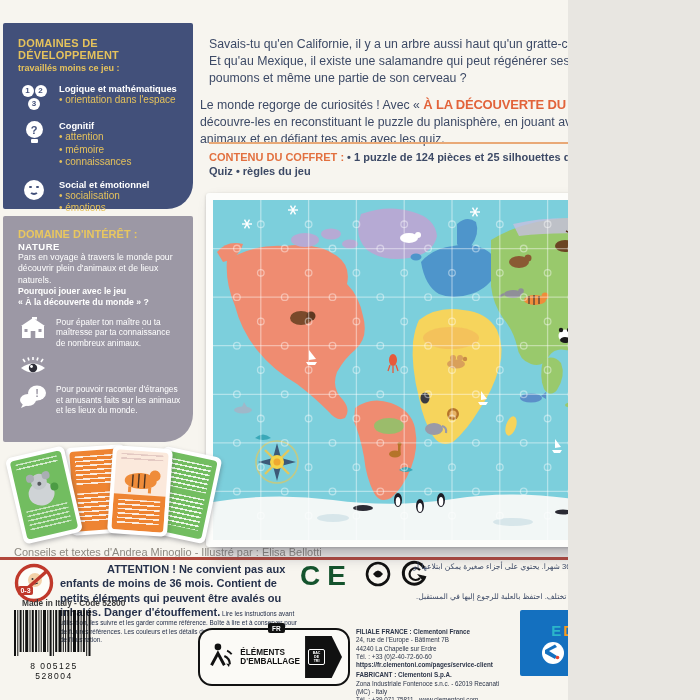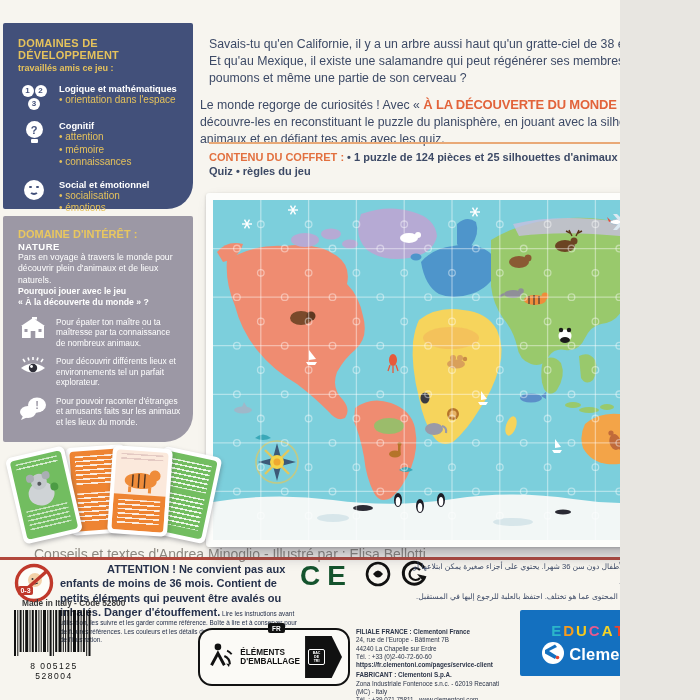--- a/index.html
+++ b/index.html
@@ -1,17 +1,17 @@
 <!DOCTYPE html>
 <html><head>
 <meta charset="utf-8">
 <style>
   * { margin:0; padding:0; box-sizing:border-box; }
   body { font-family:"Liberation Sans", sans-serif; background:#e8e6e1; }
-  .page { position:relative; width:620px; height:700px; background:#f7f5ef; overflow:hidden; }
+  .page { position:relative; width:568px; height:700px; background:#f7f5ef; overflow:hidden; }
 
   
   .dev-panel { position:absolute; left:3px; top:23px; width:190px; height:186px;
     background:#42507a; border-radius:2px 2px 26px 2px; padding:14px 12px 10px 15px; color:#fff; }
   .dev-title { color:#e5c25c; font-size:11px; font-weight:bold; letter-spacing:.2px; }
   .dev-sub { color:#e5c25c; font-size:9px; font-weight:bold; margin-top:2px; }
   .dev-item { display:flex; gap:9px; margin-top:11px; align-items:flex-start; }
   .dev-ico { width:32px; flex:0 0 32px; display:flex; flex-wrap:wrap; justify-content:center; position:relative; }
   .dev-item-title { font-size:9.3px; font-weight:bold; color:#fff; }
   .dev-bullet { font-size:10px; color:#e5c25c; line-height:1.25; }
@@ -37,21 +37,21 @@
   .int-item-text { font-size:8.4px; line-height:1.25; }
 
   
   .cards { position:absolute; left:6px; top:443px; width:210px; height:104px; }
   .qcard { position:absolute; width:60px; height:88px; background:#fff; border-radius:6px;
     box-shadow:1px 2px 4px rgba(60,60,70,.35); padding:4px; }
   .qcard .face { width:100%; height:100%; border-radius:4px; position:relative; overflow:hidden; }
   .faux { position:absolute; left:5px; right:5px; background:repeating-linear-gradient(180deg,rgba(255,255,255,.85) 0 1.5px,transparent 1.5px 4.5px); }
 
   
-  .credits { position:absolute; left:14px; top:546px; font-size:14px; color:#8c8880;margin-left:20px; }
+  .credits { position:absolute; left:14px; top:546px; font-size:11px; color:#8c8880; }
   .red-line { position:absolute; left:0; top:557px; width:700px; height:2.5px; background:#b2483c; }
 
   
   .intro1 { position:absolute; left:209px; top:36px; width:488px; font-size:12.3px; line-height:1.38;
     color:#3d4a66; white-space:pre-line; }
   .intro2 { position:absolute; left:200px; top:96px; width:488px; font-size:12.3px; line-height:1.38; color:#3d4a66; }
   .brand-inline { color:#e2633a; font-weight:bold; font-size:13px; letter-spacing:-.2px; }
   .orange-line { position:absolute; left:209px; top:142px; width:486px; height:2px; background:#e9a977; }
   .contents { position:absolute; left:209px; top:150px; width:488px; font-size:11px; line-height:1.3;
     font-weight:bold; color:#3d4a66; }
@@ -114,21 +114,21 @@
   .clem-logo svg { position:absolute; left:0; top:0; }
   .clem-word { color:#fff; font-size:16.5px; font-weight:bold; letter-spacing:.2px; }
 </style>
 </head>
 <body>
 
 <div class="page">
 
   <div class="dev-panel">
     <div class="dev-title">DOMAINES DE DÉVELOPPEMENT</div>
-    <div class="dev-sub">travaillés amis ce jeu :</div>
+    <div class="dev-sub">travaillés moins ce jeu :</div>
 
     <div class="dev-item">
       <div class="dev-ico">
         <span class="numcirc">1</span>
         <span class="numcirc">2</span>
         <span class="numcirc">3</span>
       </div>
       <div>
         <div class="dev-item-title">Logique et mathématiques</div>
         <div class="dev-bullet">• orientation dans l'espace</div>
@@ -193,21 +193,20 @@
               <line x1="10" y1="4.5" x2="9" y2="1.5"></line>
               <line x1="14" y1="4" x2="14" y2="1"></line>
               <line x1="18" y1="4.5" x2="19" y2="1.5"></line>
               <line x1="22" y1="6" x2="24" y2="3"></line>
             </g>
           <path d="M2,12 Q14,3 26,12 Q14,21 2,12 Z" fill="#fff"></path>
           <circle cx="14" cy="12" r="4.2" fill="#2e2e38"></circle>
           <circle cx="12.5" cy="10.5" r="1.4" fill="#fff"></circle>
         </svg>
       </div>
-      <div class="int-item-text">Pour découvrir différents lieux et environnements tel un parfait explorateur.</div>
     </div>
 
     <div class="int-item">
       <div class="int-ico">
         <svg width="28" height="24" viewBox="0 0 28 24">
           <ellipse cx="9" cy="16" rx="8" ry="6" fill="#fff"></ellipse>
             <polygon points="4,20 2,24 9,21" fill="#fff"></polygon>
           <ellipse cx="18" cy="9" rx="9" ry="7.5" fill="#fff"></ellipse>
             <polygon points="13,14 11,19 19,16" fill="#fff"></polygon>
           <text x="18" y="13" text-anchor="middle" font-size="11" font-weight="bold" fill="#9c98a5">!</text>

